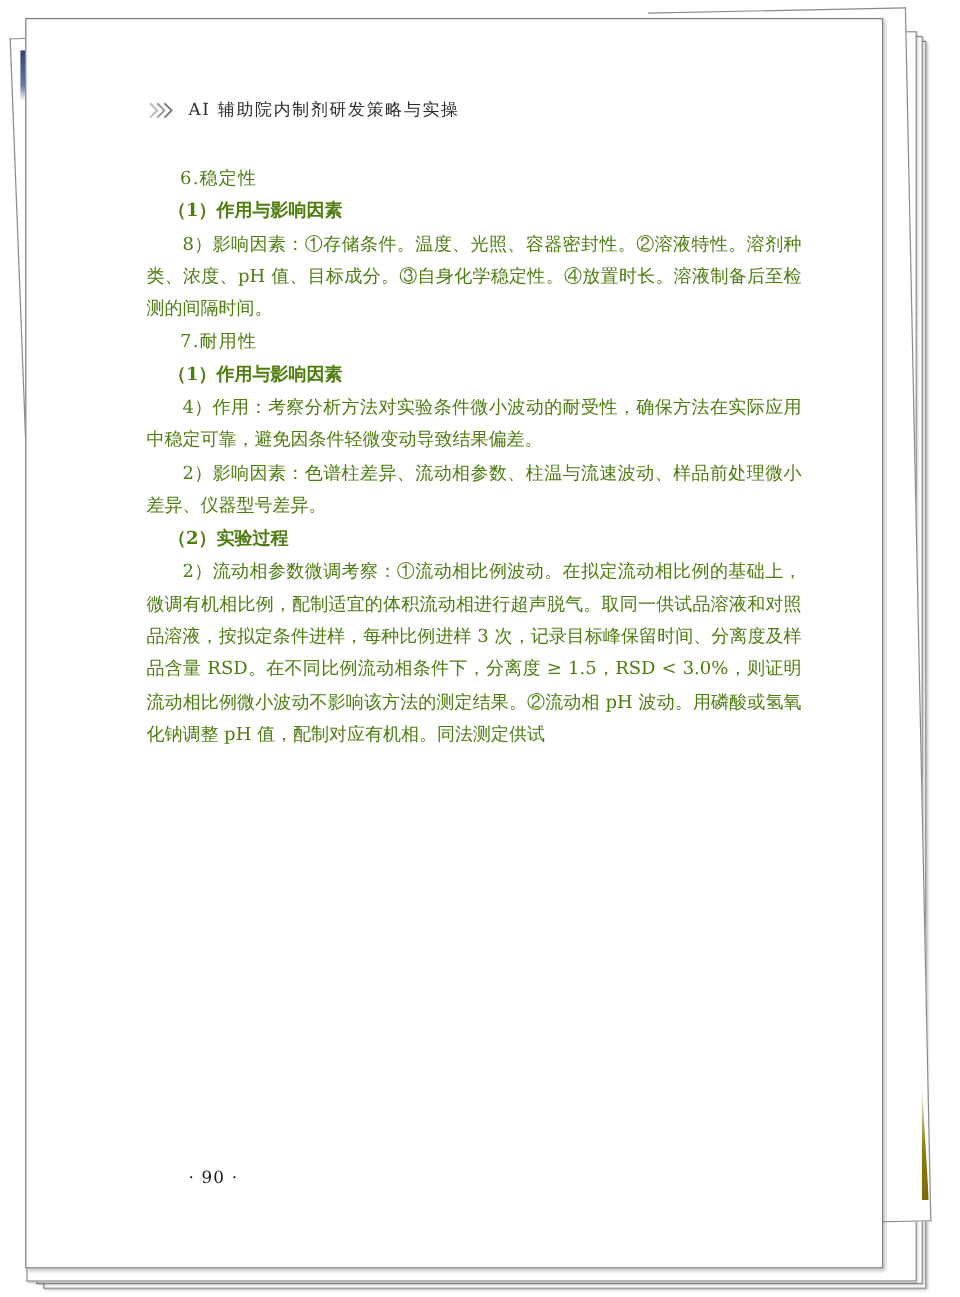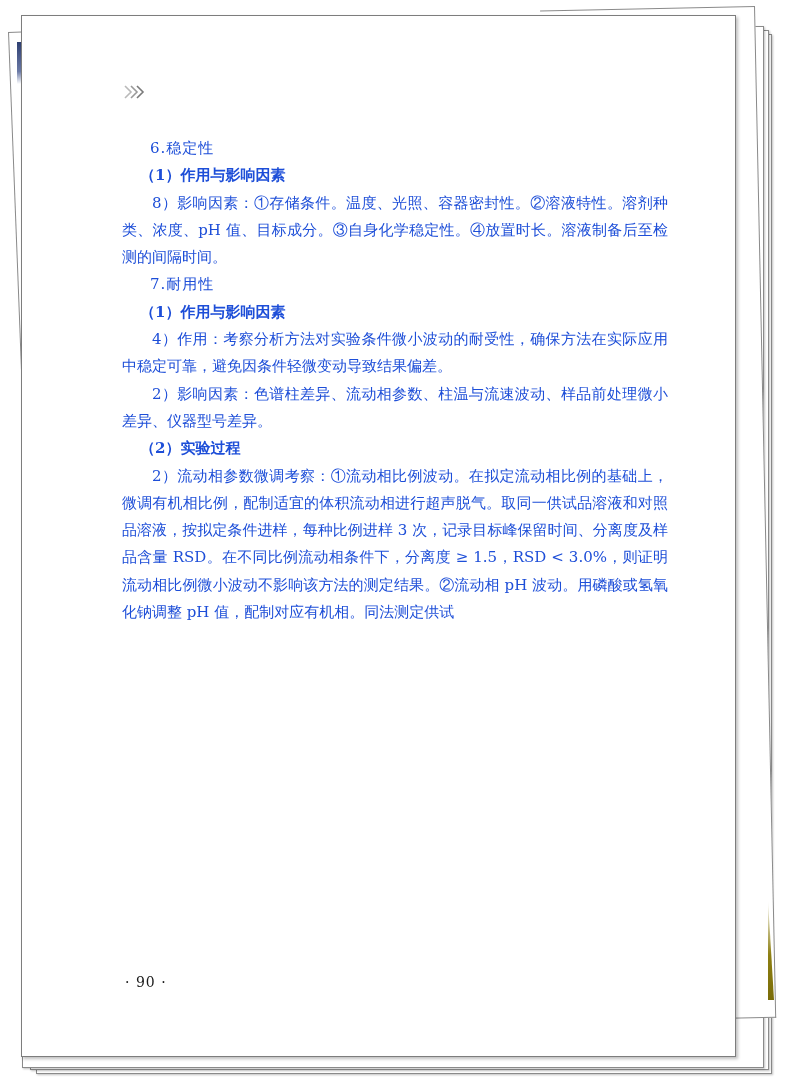--- a/index.html
+++ b/index.html
@@ -42,29 +42,29 @@
     }
     .running-head {
       position: absolute; left: 123px; top: 80px; height: 24px;
       display: flex; align-items: center; gap: 10px;
       font-size: 14px; color: #2a2a2a; letter-spacing: 1.5px;
     }
     .chevrons { display: flex; align-items: center; width: 24px; height: 14px; }
     .chevrons svg { display: block; }
     .body-text {
       position: absolute; left: 122px; top: 135px; width: 546px;
-      font-size: 15px; line-height: 27.3px; color: #1d4ed8;
+      font-size: 15px; line-height: 27.3px; color: #4d7c0f;
       text-align: justify;
     }
     .body-text p { margin: 0; }
     .para { text-indent: 30px; }
     .heading { text-indent: 28px; letter-spacing: 1px; }
     .subhead { text-indent: 18px; font-weight: bold; }
     .page-number {
-      position: absolute; left: 125px; top: 974px;
+      position: absolute; left: 157px; top: 974px;
       font-size: 14px; color: #1a1a1a; letter-spacing: 1px;
     }
   </style>
 </head>
 <body>
 
 <div class="sheet back3"></div>
 <div class="sheet back2"></div>
 <div class="sheet back1"></div>
 <div class="sheet tilt-left"></div>
@@ -75,20 +75,21 @@
 <div class="page"></div>
 
 <div class="running-head">
   <span class="chevrons">
     <svg width="24" height="14" viewBox="0 0 24 14">
       <polyline points="2,1 8,7 2,13" fill="none" stroke="#b9b9b9" stroke-width="1.6"></polyline>
       <polyline points="8,1 14,7 8,13" fill="none" stroke="#9a9a9a" stroke-width="1.6"></polyline>
       <polyline points="14,1 20,7 14,13" fill="none" stroke="#7a7a7a" stroke-width="1.6"></polyline>
     </svg>
   </span>
+  <span>AI 辅助院内制剂研发策略与实操</span>
 </div>
 
 <div class="body-text">
   <p class="heading">6.稳定性</p>
   <p class="subhead">（1）作用与影响因素</p>
   <p class="para">8）影响因素：①存储条件。温度、光照、容器密封性。②溶液特性。溶剂种类、浓度、pH 值、目标成分。③自身化学稳定性。④放置时长。溶液制备后至检测的间隔时间。</p>
   <p class="heading">7.耐用性</p>
   <p class="subhead">（1）作用与影响因素</p>
   <p class="para">4）作用：考察分析方法对实验条件微小波动的耐受性，确保方法在实际应用中稳定可靠，避免因条件轻微变动导致结果偏差。</p>
   <p class="para">2）影响因素：色谱柱差异、流动相参数、柱温与流速波动、样品前处理微小差异、仪器型号差异。</p>

